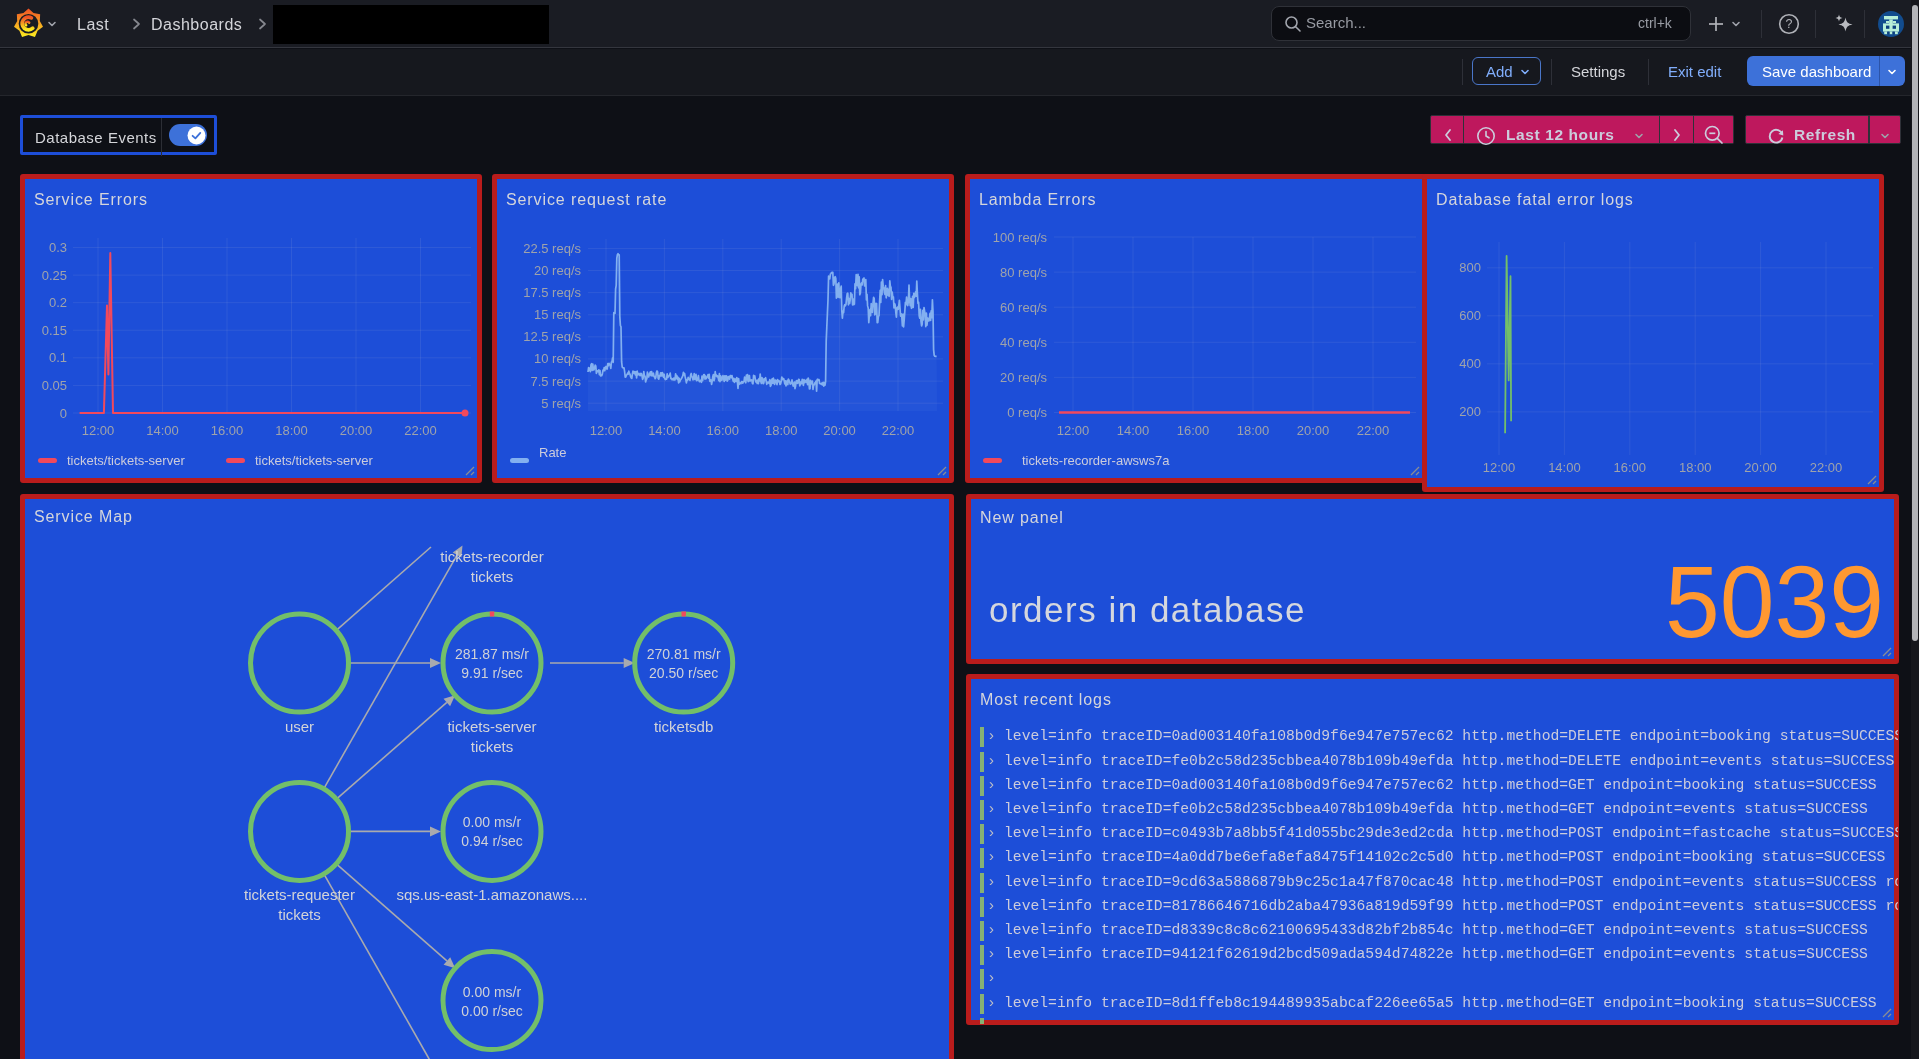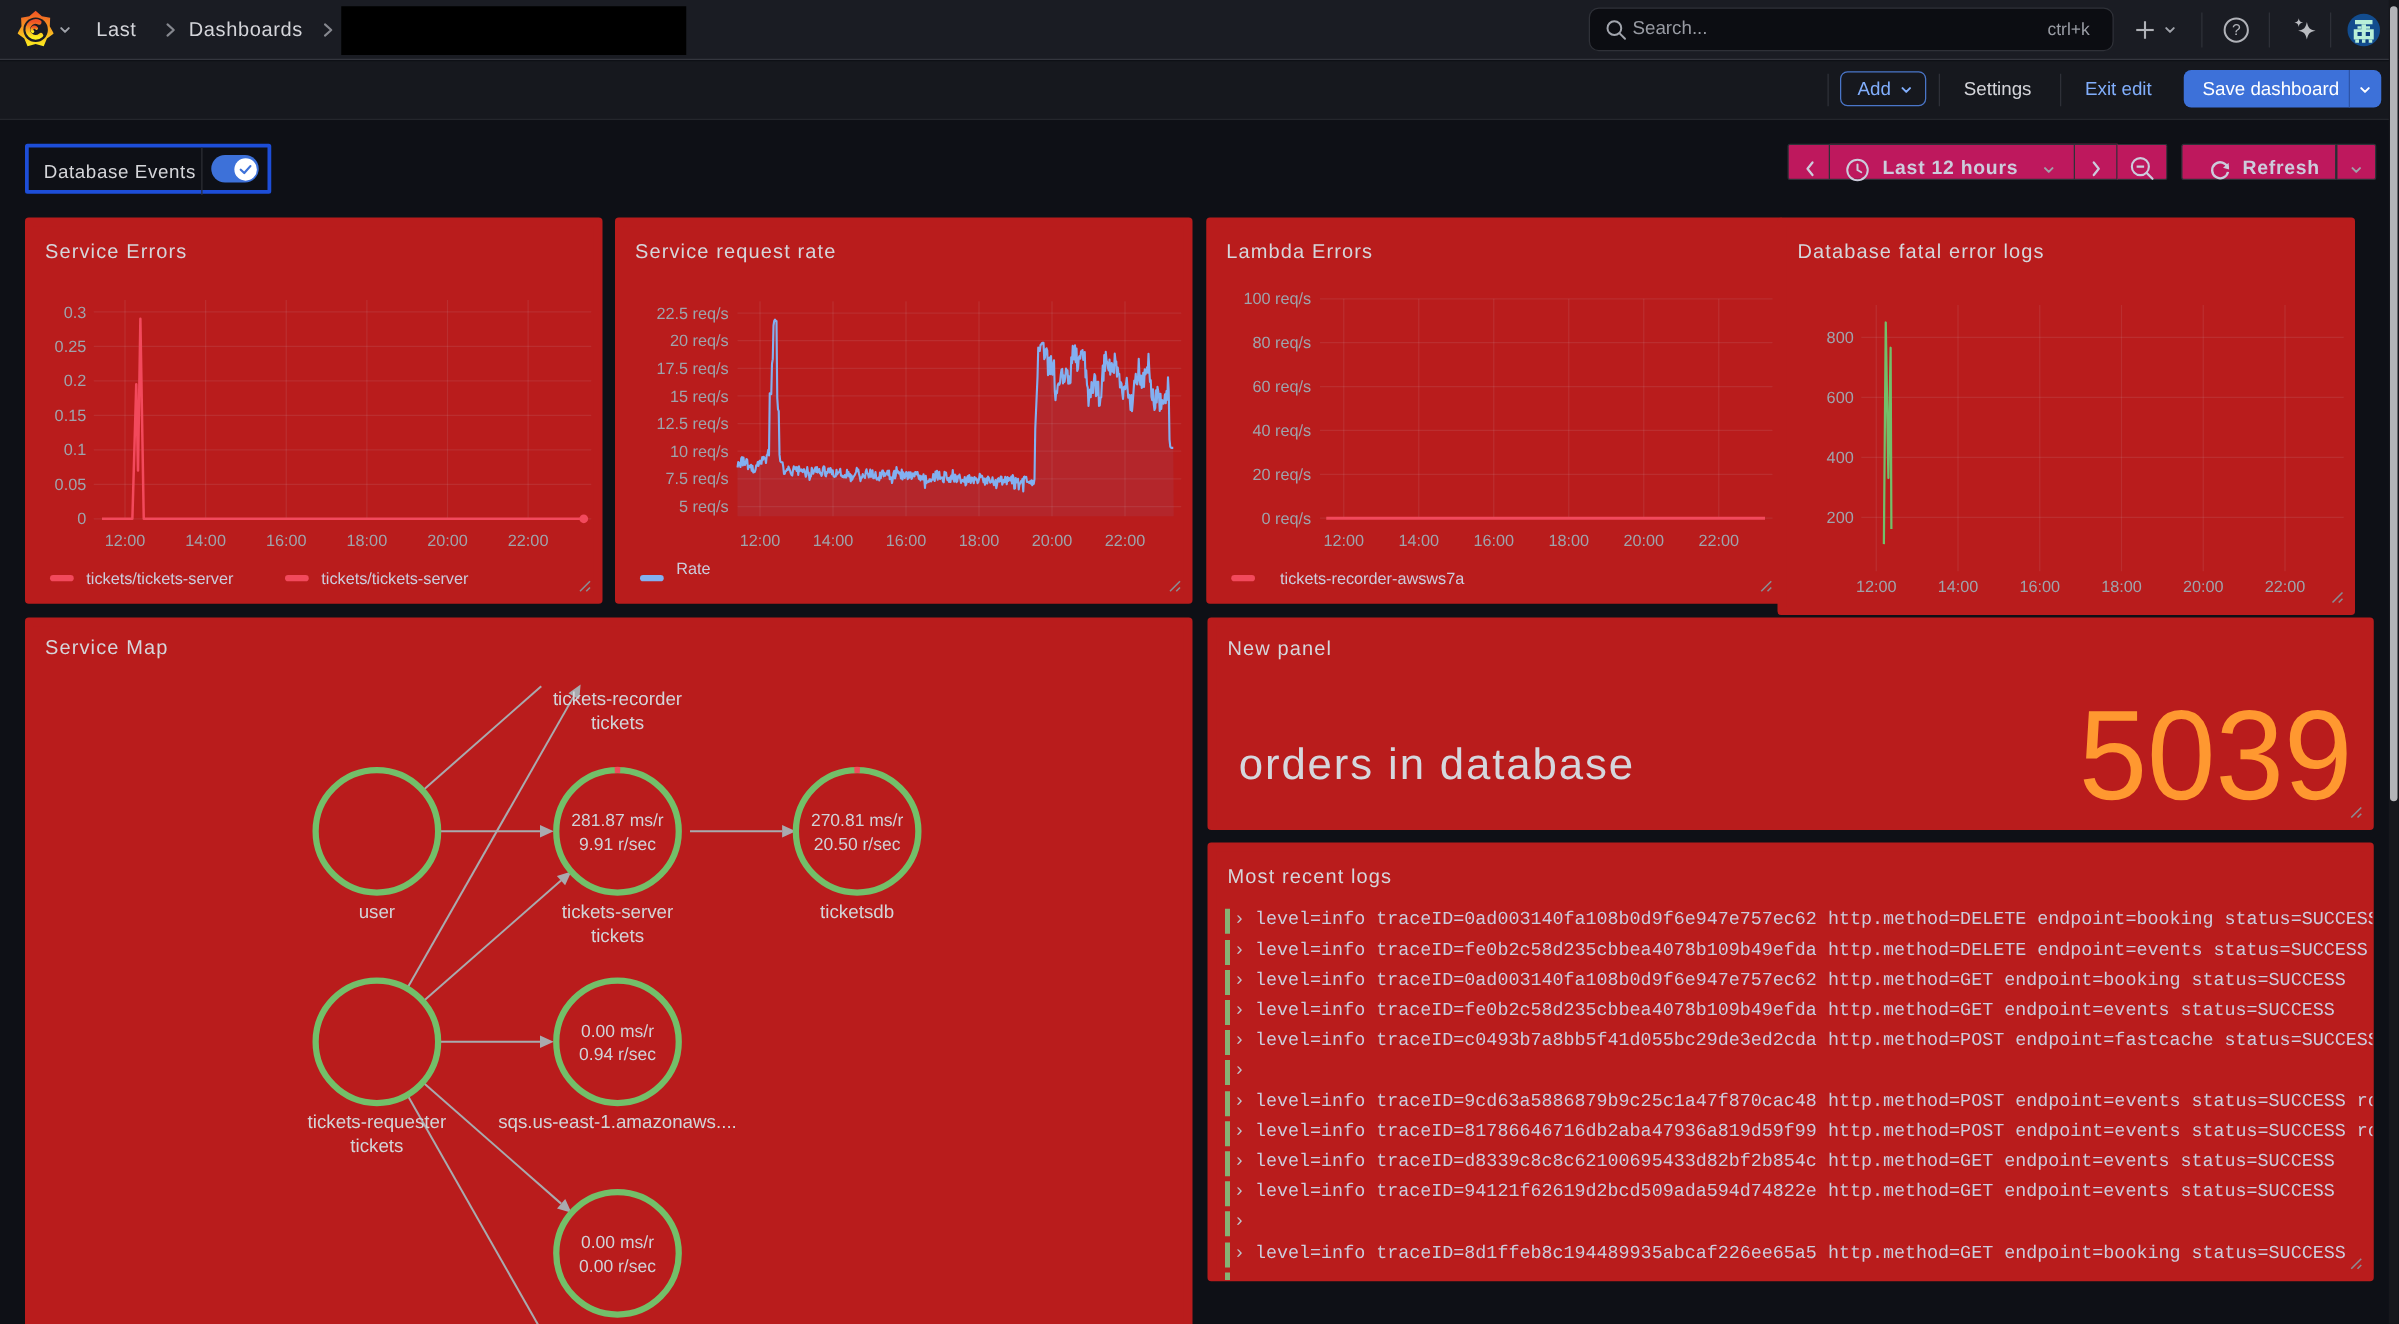--- a/index.html
+++ b/index.html
@@ -1,18 +1,18 @@
 <!DOCTYPE html>
 <html><head><meta charset="utf-8"><title>d</title><style>
 * { margin:0; padding:0; box-sizing:border-box; }
 html,body { width:1919px; height:1059px; overflow:hidden; background:#0e1016; font-family:"Liberation Sans",sans-serif; }
 .abs { position:absolute; }
 #nav { position:absolute; left:0; top:0; width:1919px; height:48px; background:#1a1c23; border-bottom:1px solid #34363e; }
 #editbar { position:absolute; left:0; top:49px; width:1919px; height:47px; background:#16181e; border-bottom:1px solid #24262c; }
-.panel { position:absolute; background:#b91c1c; border:7px solid #b91c1c; border-radius:3px; overflow:hidden; }
+.panel { position:absolute; background:#1d4ed8; border:5px solid #b91c1c; border-radius:3px; overflow:hidden; }
 .ptitle { position:absolute; left:9px; top:12px; font-size:16px; font-weight:500; color:#d5d6db; letter-spacing:0.9px; }
 .ldash { position:absolute; width:19px; height:4.5px; border-radius:2.5px; }
 .ltext { position:absolute; font-size:13px; color:#ccccdc; }
 .navtxt { position:absolute; top:16px; font-size:16px; letter-spacing:0.5px; color:#d4d5da; }
 .tbtn { position:absolute; top:115px; height:29px; background:#be185d; border:1px solid #2f3138; color:#ccccdc; font-size:15.5px; letter-spacing:0.6px; font-weight:700; }
 .logrow { position:absolute; left:12px; height:24.2px; width:915px; }
 .logbar { position:absolute; left:2px; top:2px; width:4px; height:20px; background:#86b174; }
 .logchev { position:absolute; left:11px; top:1px; color:#c0c1c7; font-size:15px; }
 .logtext { position:absolute; left:26px; top:3px; font-family:"Liberation Mono",monospace; font-size:14.7px; color:#ccccdc; white-space:pre; }
 </style></head>
@@ -389,20 +389,21 @@
       <span class="logtext">level=info traceID=fe0b2c58d235cbbea4078b109b49efda http.method=GET endpoint=events status=SUCCESS</span>
     </div>
     <div class="logrow" style="top:148.2px">
       <span class="logbar"></span>
       <span class="logchev">›</span>
       <span class="logtext">level=info traceID=c0493b7a8bb5f41d055bc29de3ed2cda http.method=POST endpoint=fastcache status=SUCCESS</span>
     </div>
     <div class="logrow" style="top:172.4px">
       <span class="logbar"></span>
       <span class="logchev">›</span>
+      <span class="logtext">level=info traceID=4a0dd7be6efa8efa8475f14102c2c5d0 http.method=POST endpoint=booking status=SUCCESS</span>
     </div>
     <div class="logrow" style="top:196.6px">
       <span class="logbar"></span>
       <span class="logchev">›</span>
       <span class="logtext">level=info traceID=9cd63a5886879b9c25c1a47f870cac48 http.method=POST endpoint=events status=SUCCESS rows=1</span>
     </div>
     <div class="logrow" style="top:220.8px">
       <span class="logbar"></span>
       <span class="logchev">›</span>
       <span class="logtext">level=info traceID=81786646716db2aba47936a819d59f99 http.method=POST endpoint=events status=SUCCESS rows=1</span>

